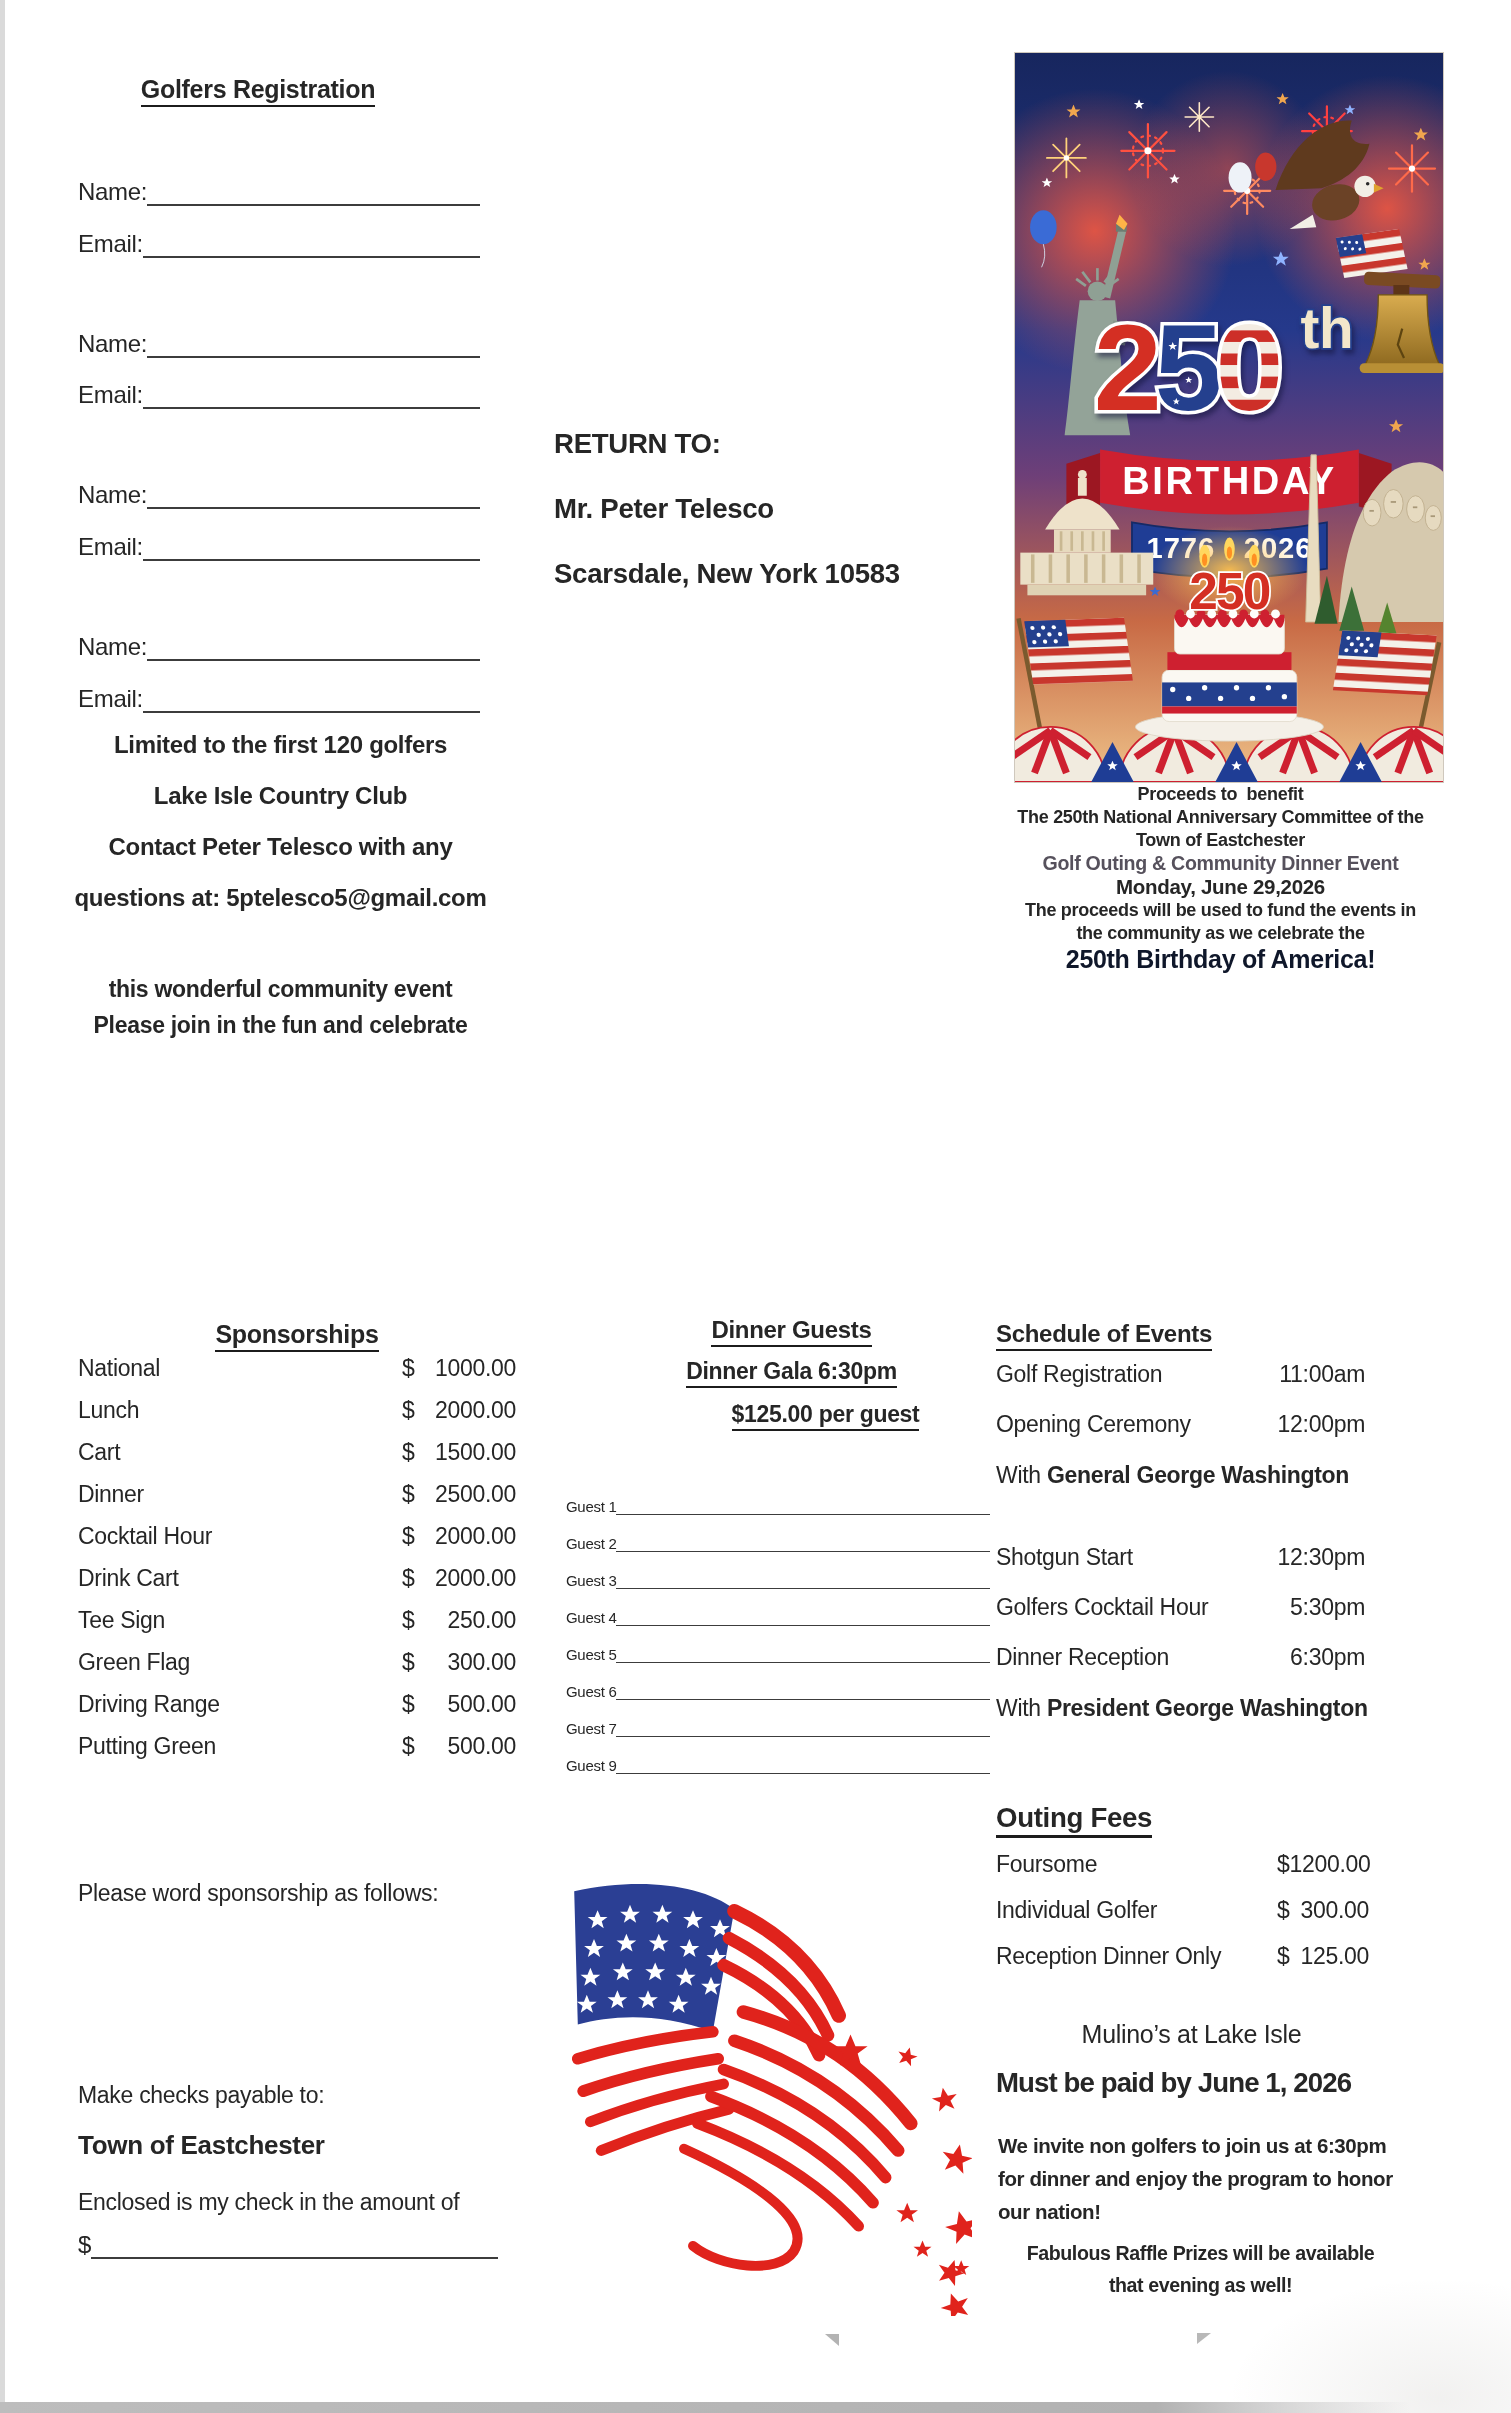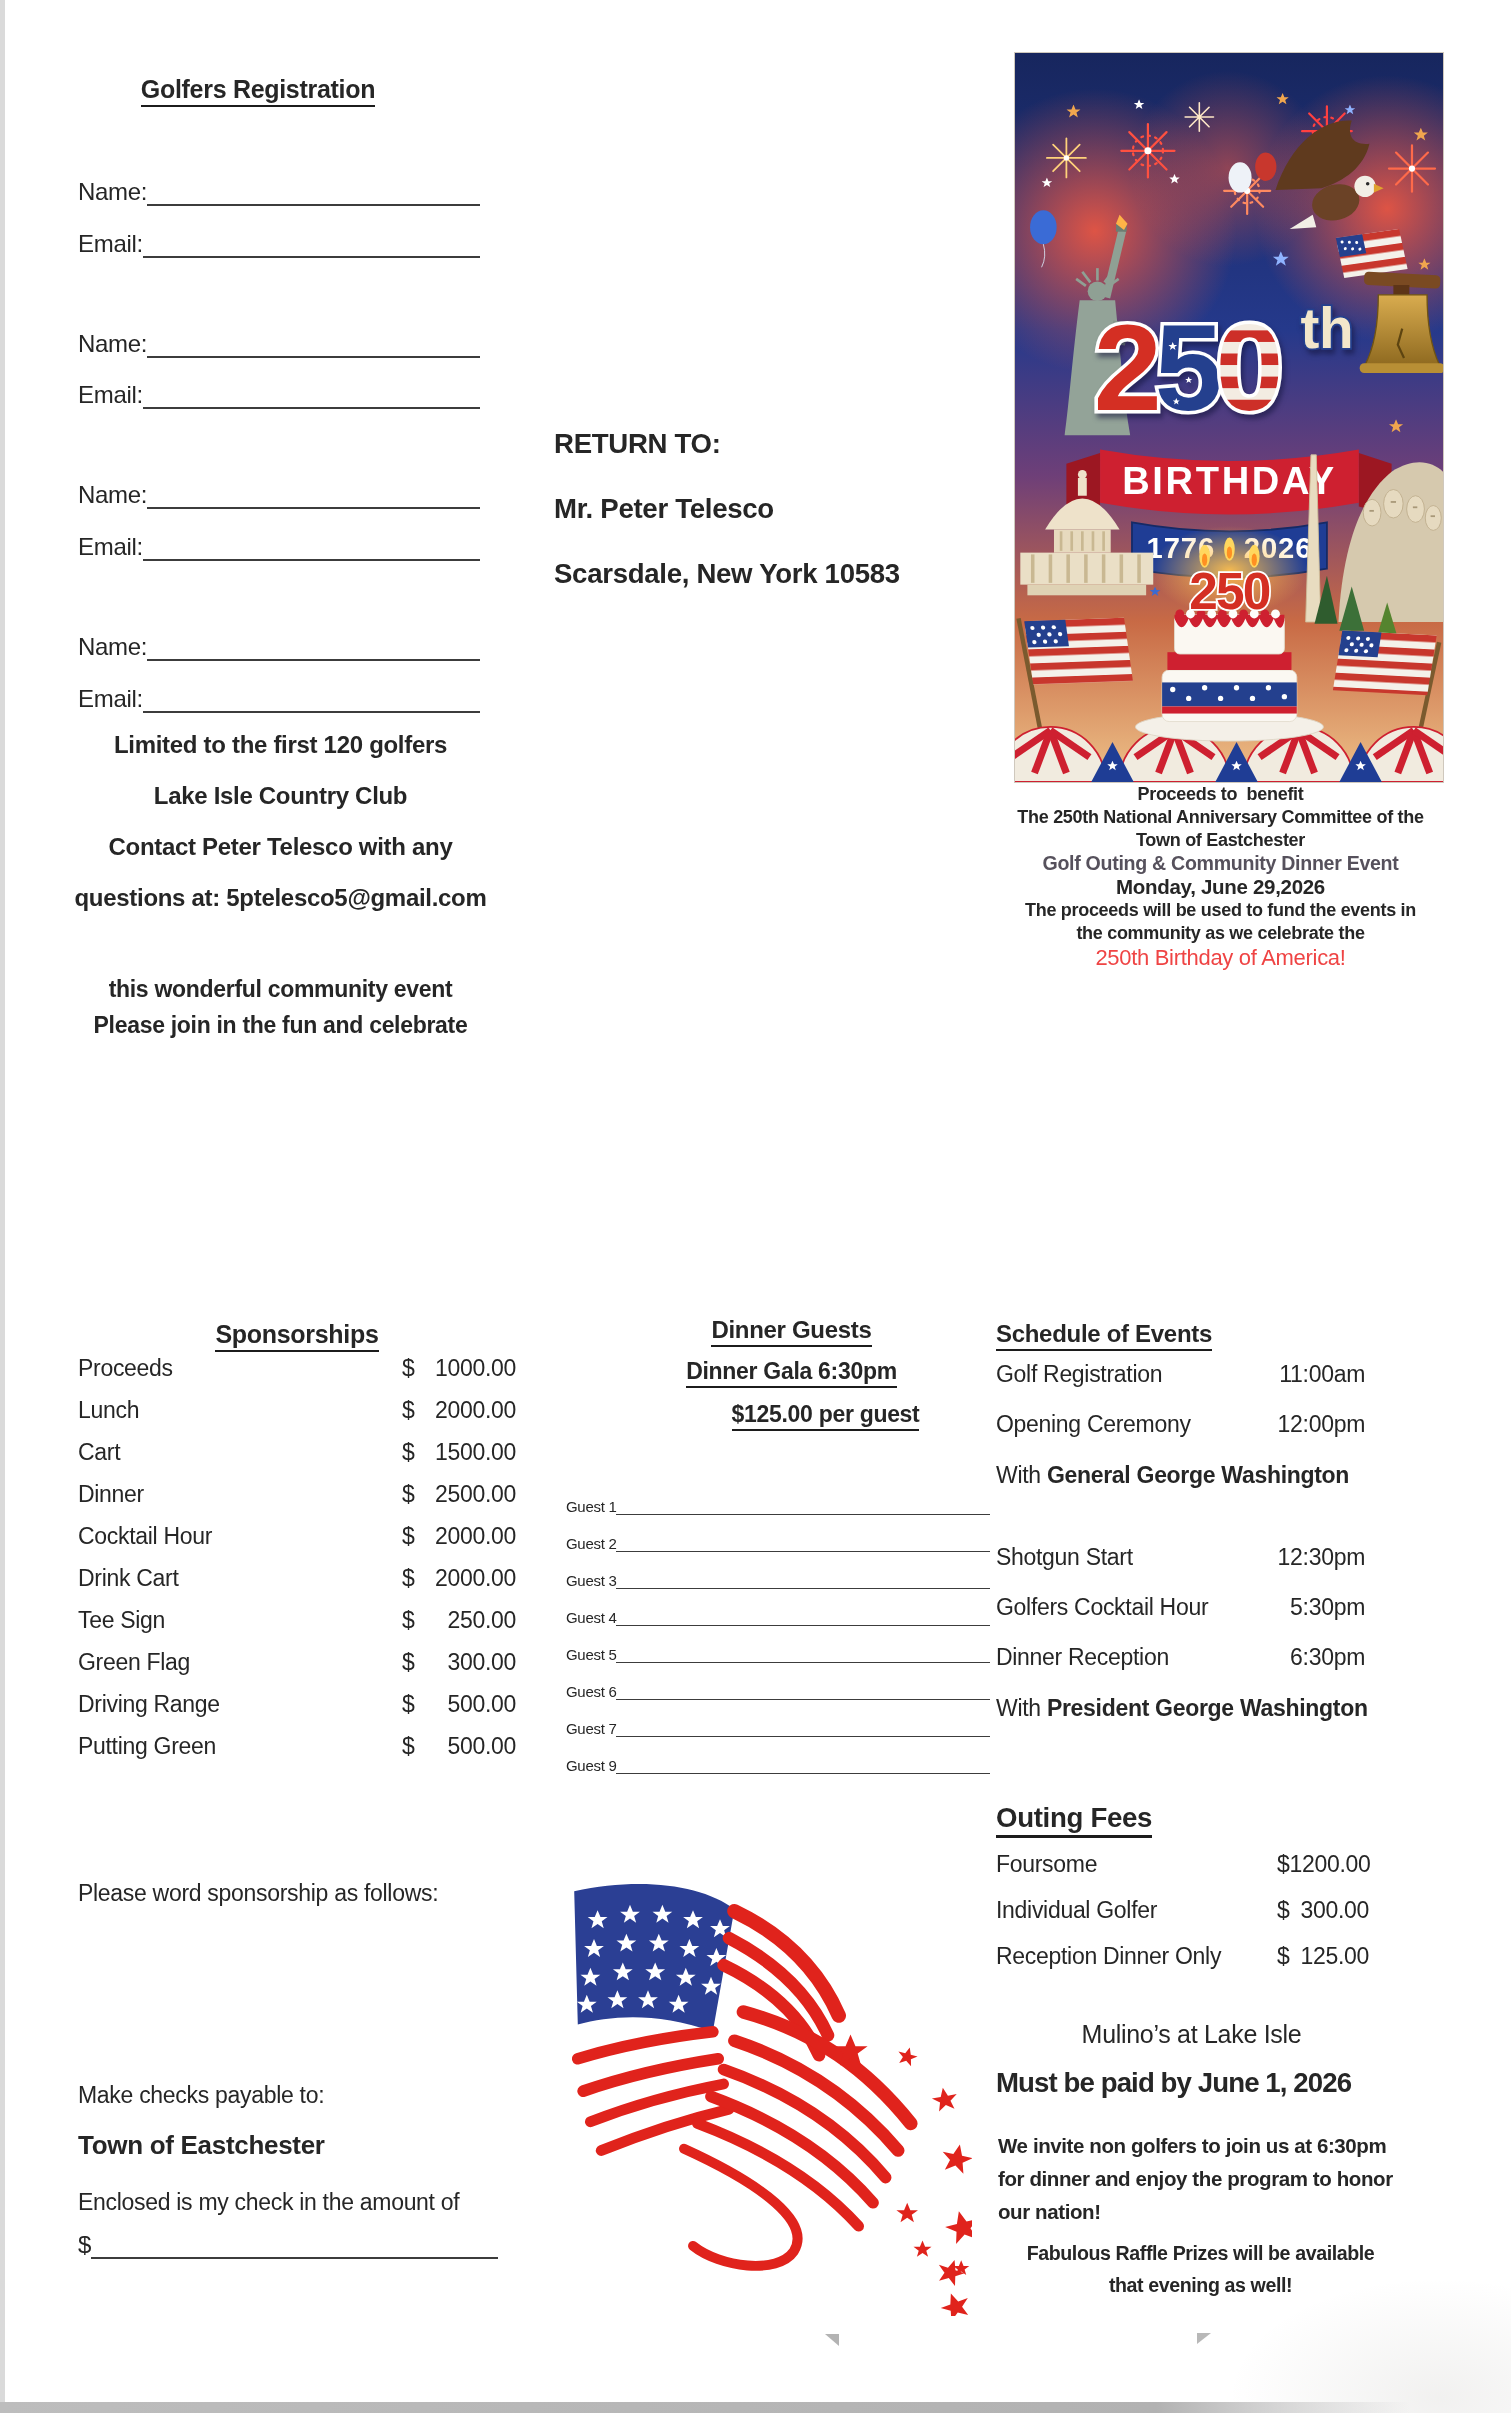--- a/index.html
+++ b/index.html
@@ -28,21 +28,21 @@
   .poster text{font-family:"Liberation Sans",sans-serif;font-weight:bold;}
 
   
   .benefit{left:978px;top:783px;width:485px;text-align:center;}
   .benefit div{margin:0;}
   .cap-sm{font-size:18px;font-weight:bold;line-height:23px;}
   .cap-committee{margin-top:15px;}
   .cap-gray{color:#56515c;font-size:19.6px;font-weight:bold;margin-top:19.6px;}
   .cap-date{font-size:20.5px;font-weight:bold;margin-top:20.5px;}
   .cap-proceeds{margin-top:23px;}
-  .cap-america{color:#ef4444;font-size:22px;font-weight:normal;margin-top:19.6px;}
+  .cap-america{color:#0f172a;font-size:25px;font-weight:bold;margin-top:19.6px;}
 
   
   .sp-head{left:78px;top:1320px;width:438px;font-size:25px;}
   .sp-list{left:78px;top:1355px;width:438px;}
   .sp-row{display:flex;justify-content:space-between;align-items:flex-start;height:42px;font-size:23px;}
   .price{display:flex;justify-content:space-between;width:114px;}
   .word-note{left:78px;top:1880px;width:462px;font-size:23px;}
   .checks-1{left:78px;top:2082px;font-size:23px;}
   .checks-2{left:78px;top:2130px;font-size:26px;font-weight:bold;}
   .checks-3{left:78px;top:2189px;font-size:23px;}
@@ -508,21 +508,21 @@
     <div class="cap-america">250th Birthday of America!</div>
   </div>
 
   <div class="abs sp-head ctr">
     <span class="b ul">Sponsorships</span>
   </div>
 
   <div class="abs sp-list">
 
       <div class="sp-row">
-        <span>Proceeds</span>
+        <span>National</span>
         <span class="price">
           <span>$</span>
           <span>1000.00</span>
         </span>
       </div>
 
       <div class="sp-row">
         <span>Lunch</span>
         <span class="price">
           <span>$</span>

